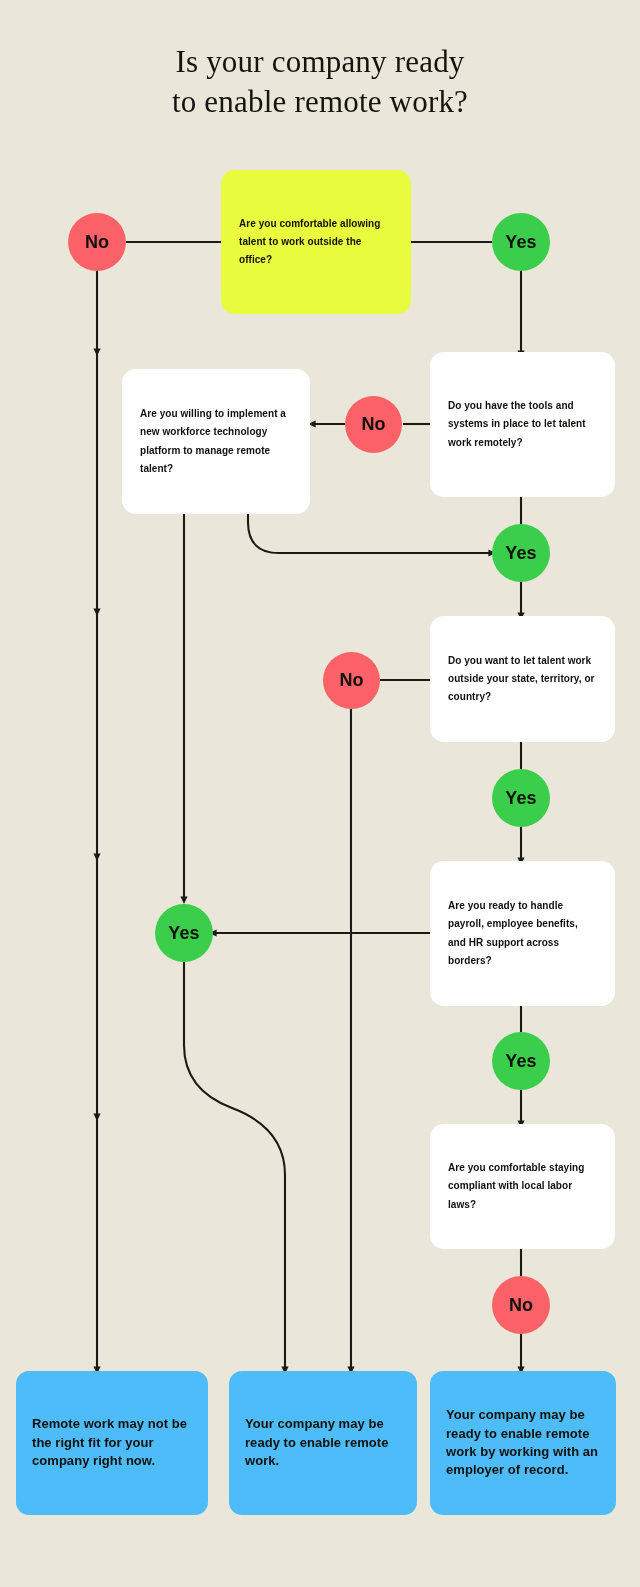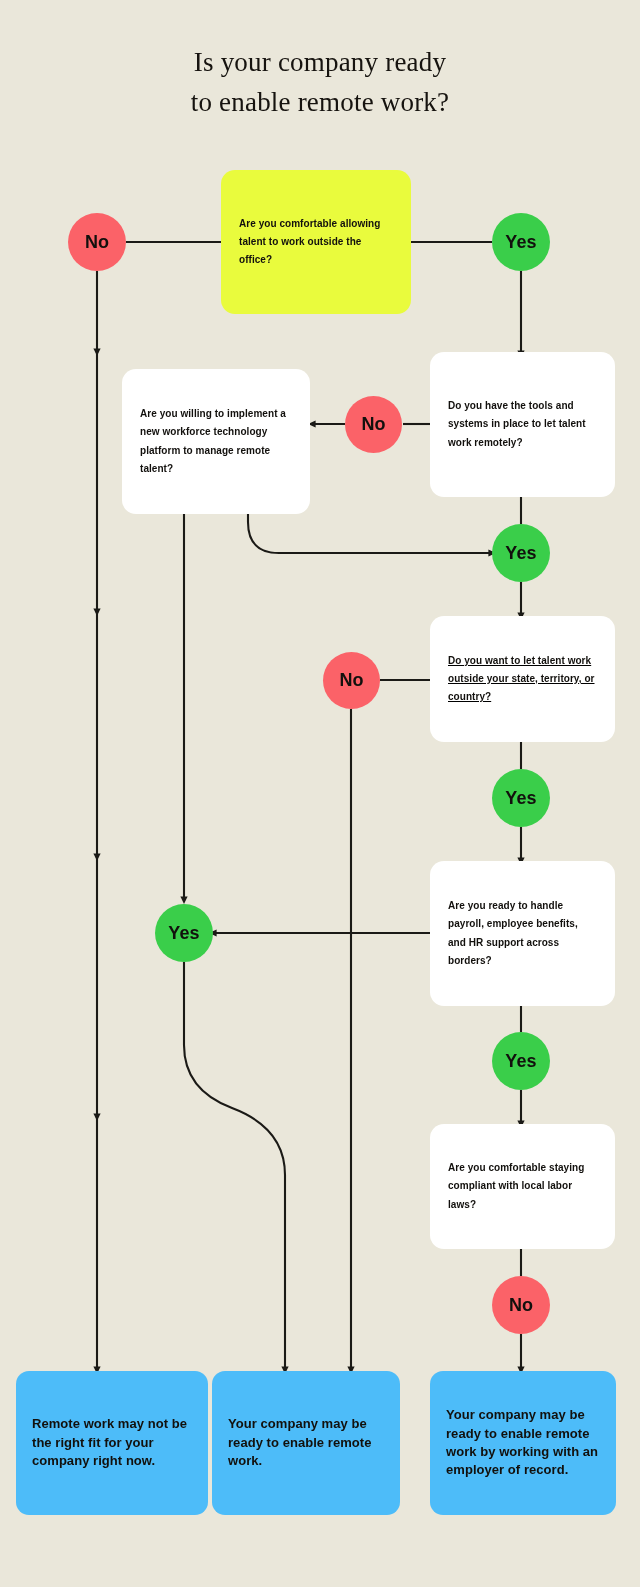--- a/index.html
+++ b/index.html
@@ -27,21 +27,21 @@
     height: 1587px;
     pointer-events: none;
   }
   .title {
     position: absolute;
     left: 0;
     top: 42px;
     width: 640px;
     text-align: center;
     font-family: "Liberation Serif", serif;
-    font-size: 27px;
+    font-size: 31px;
     line-height: 40px;
     color: #16130f;
     letter-spacing: 0.2px;
   }
   .node {
     position: absolute;
     box-sizing: border-box;
     display: flex;
     align-items: center;
     border-radius: 14px;
@@ -164,21 +164,21 @@
     <div class="txt">Do you have the tools and systems in place to let talent work remotely?</div>
   </div>
   <div class="pill pill-no" style="left:345px; top:396px; width:57px; height:57px;">
     <span>No</span>
   </div>
 
   <div class="pill pill-yes" style="left:492px; top:524px; width:58px; height:58px;">
     <span>Yes</span>
   </div>
 
-  <div class="node q-white" style="left:430px; top:616px; width:185px; height:126px;text-decoration:underline;">
+  <div class="node q-white" style="left:430px; top:616px; width:185px; height:126px;">
     <div class="txt">Do you want to let talent work outside your state, territory, or country?</div>
   </div>
   <div class="pill pill-no" style="left:323px; top:652px; width:57px; height:57px;">
     <span>No</span>
   </div>
   <div class="pill pill-yes" style="left:492px; top:769px; width:58px; height:58px;">
     <span>Yes</span>
   </div>
 
   <div class="node q-white" style="left:430px; top:861px; width:185px; height:145px;">
@@ -194,20 +194,20 @@
   <div class="node q-white" style="left:430px; top:1124px; width:185px; height:125px;">
     <div class="txt">Are you comfortable staying compliant with local labor laws?</div>
   </div>
   <div class="pill pill-no" style="left:492px; top:1276px; width:58px; height:58px;">
     <span>No</span>
   </div>
 
   <div class="node outcome" style="left:16px; top:1371px; width:192px; height:144px;">
     <div class="txt">Remote work may not be the right fit for your company right now.</div>
   </div>
-  <div class="node outcome" style="left:212px; top:1371px; width:188px; height:144px;">
+  <div class="node outcome" style="left:229px; top:1371px; width:188px; height:144px;">
     <div class="txt">Your company may be ready to enable remote work.</div>
   </div>
   <div class="node outcome" style="left:430px; top:1371px; width:186px; height:144px;">
     <div class="txt">Your company may be ready to enable remote work by working with an employer of record.</div>
   </div>
 
 </div>
 
 </body></html>

